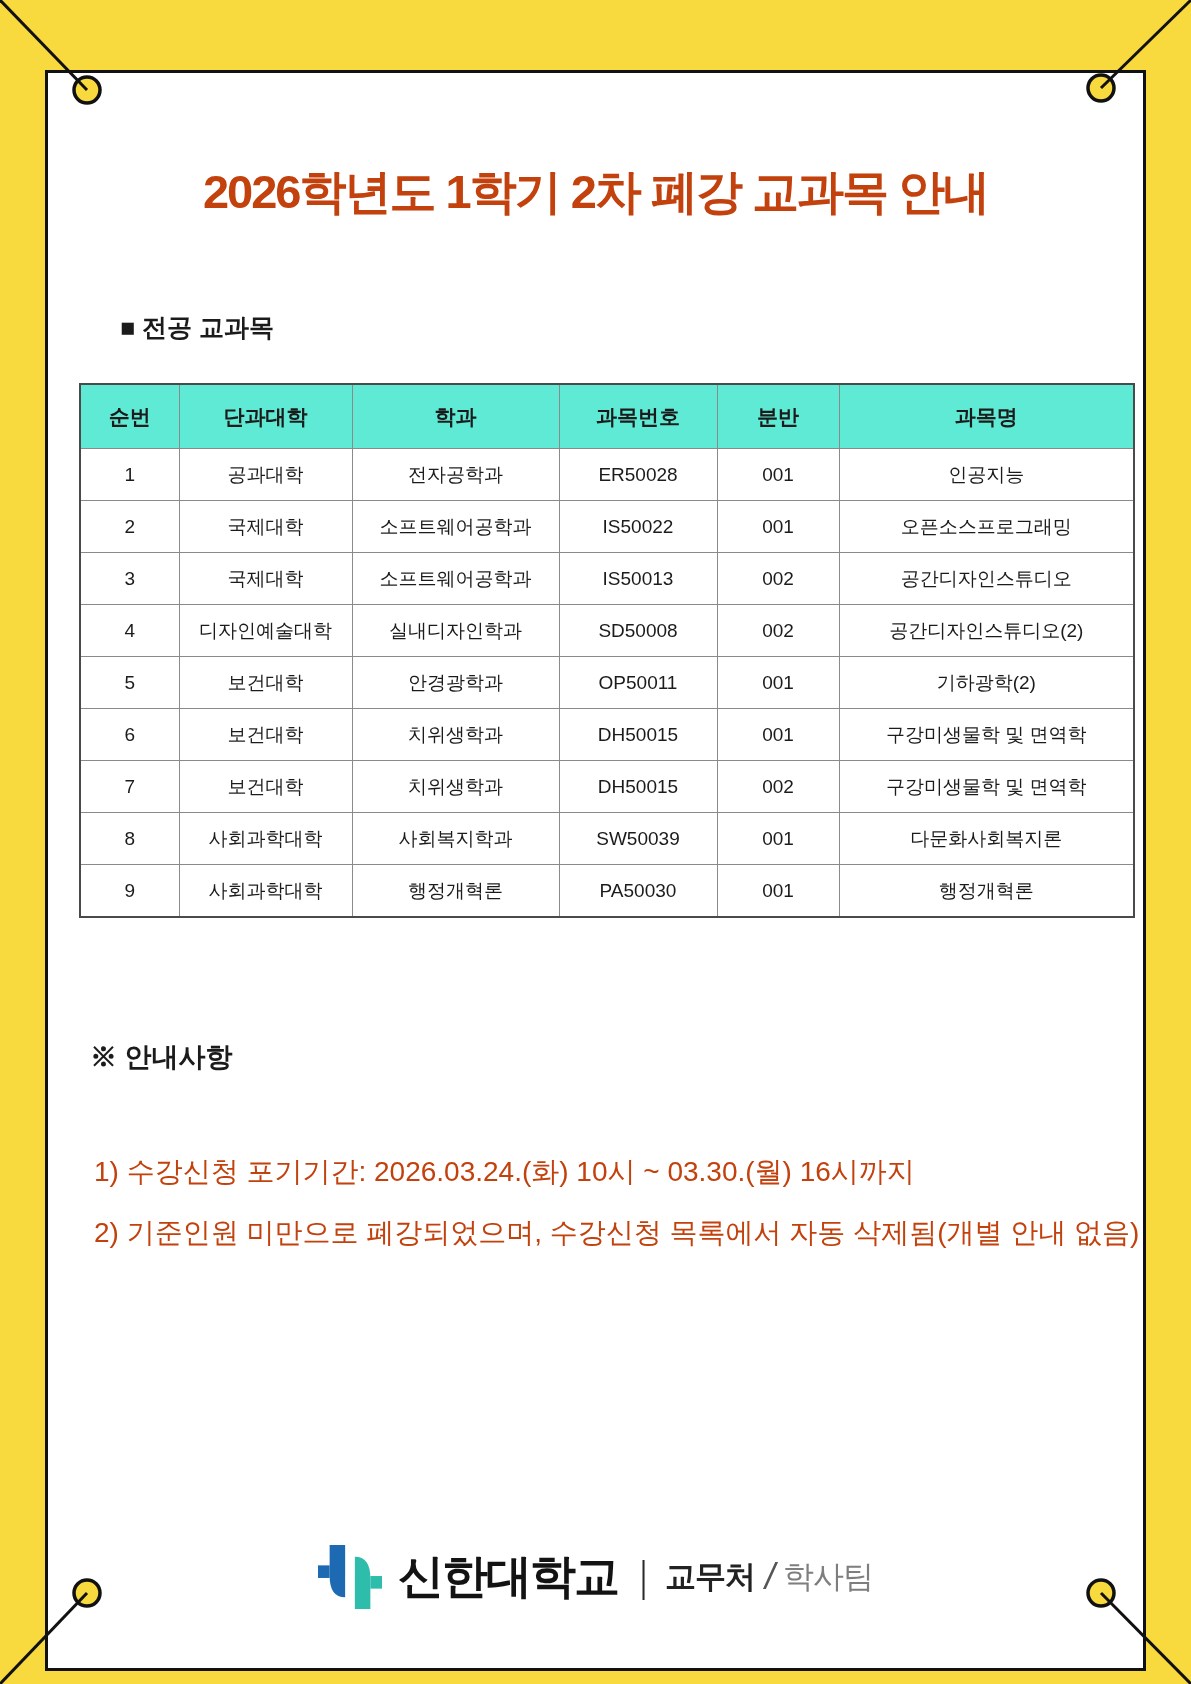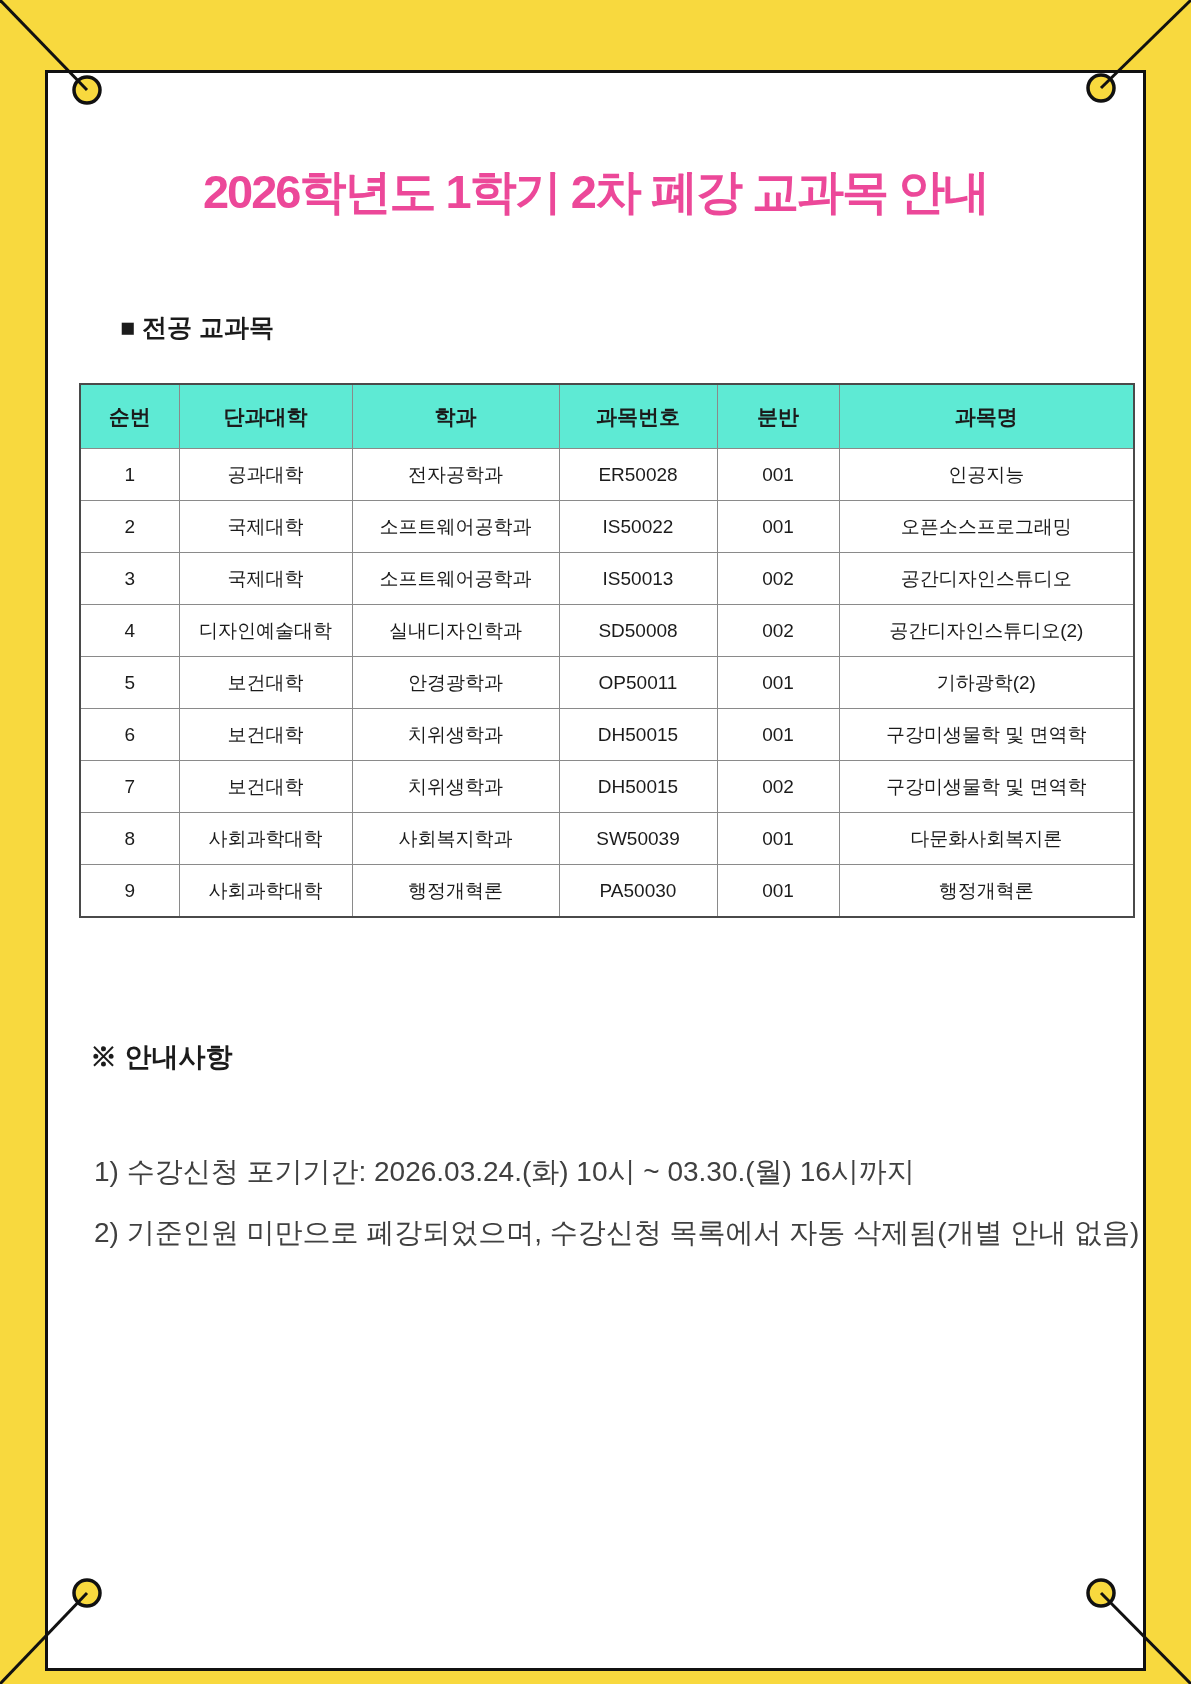--- a/index.html
+++ b/index.html
@@ -15,21 +15,21 @@
     background:#ffffff; border:3px solid #111;
     box-sizing:border-box;
   }
   .overlay {
     position:absolute; left:0; top:0; width:1191px; height:1684px;
     pointer-events:none; z-index:5;
   }
   .title {
     position:absolute; top:88px; left:0; width:100%;
     text-align:center; font-size:47px; font-weight:800;
-    letter-spacing:-2px; color:#ec4899; white-space:nowrap;
+    letter-spacing:-2px; color:#c2410c; white-space:nowrap;
   }
   .section-label {
     position:absolute; top:238px; left:32px;
     font-size:25px; font-weight:700; color:#1b1b1b;margin-left:40px;
   }
   table.courses {
     position:absolute; top:310px; left:31px;
     border-collapse:collapse; table-layout:fixed;
     width:1054px;
     border:2px solid #4a4a4a;
@@ -48,21 +48,21 @@
   .col-no    { width:99px; }
   .col-coll  { width:173px; }
   .col-dept  { width:207px; }
   .col-code  { width:158px; }
   .col-sec   { width:122px; }
   .col-name  { width:295px; }
   .notes-heading {
     position:absolute; top:966px; left:42px;
     font-size:27px; font-weight:600; color:#1b1b1b;
   }
-  .note-item { position:absolute; left:46px; font-size:28px; color:#404040; white-space:nowrap; }
+  .note-item { position:absolute; left:46px; font-size:28px; color:#c2410c; white-space:nowrap; }
   .note-1 { top:1080px; }
   .note-2 { top:1141px; }
   .footer {
     position:absolute; top:1470px; left:0; width:100%;
     display:flex; align-items:center; justify-content:center;
   }
   .logo-mark { width:64px; height:68px; margin-right:16px; }
   .uni-name { font-size:46px; font-weight:800; letter-spacing:-2px; color:#131313; }
   .footer-divider { font-size:42px; font-weight:300; color:#2a2a2a; margin:0 16px 0 20px; transform:scaleX(.6); }
   .dept-name { font-size:31px; font-weight:800; color:#222; letter-spacing:-1px; }
@@ -172,20 +172,33 @@
           <td>001</td>
           <td>행정개혁론</td>
         </tr>
       </tbody>
     </table>
 
     <div class="notes-heading">※ 안내사항</div>
     <div class="note-item note-1">1) 수강신청 포기기간: 2026.03.24.(화) 10시 ~ 03.30.(월) 16시까지</div>
     <div class="note-item note-2">2) 기준인원 미만으로 폐강되었으며, 수강신청 목록에서 자동 삭제됨(개별 안내 없음)</div>
 
+    <div class="footer">
+      <svg class="logo-mark" viewBox="0 0 66 68">
+        <rect x="0" y="22" width="12" height="13" fill="#1E6AB2"></rect>
+        <path d="M12 1 H28 V55 Q12 55 12 33 Z" fill="#1E6AB2"></path>
+        <rect x="54" y="33" width="12" height="13" fill="#2EBCAB"></rect>
+        <path d="M54 67 H38 V13 Q54 13 54 35 Z" fill="#2EBCAB"></path>
+      </svg>
+      <span class="uni-name">신한대학교</span>
+      <span class="footer-divider">|</span>
+      <span class="dept-name">교무처</span>
+      <span class="footer-slash">/</span>
+      <span class="team-name">학사팀</span>
+    </div>
 
   </div>
 
   <svg class="overlay" viewBox="0 0 1191 1684">
     <circle cx="87" cy="90" r="13" fill="#F8D93E" stroke="#111" stroke-width="3.5"></circle>
     <circle cx="1101" cy="88" r="13" fill="#F8D93E" stroke="#111" stroke-width="3.5"></circle>
     <circle cx="87" cy="1593" r="13" fill="#F8D93E" stroke="#111" stroke-width="3.5"></circle>
     <circle cx="1101" cy="1593" r="13" fill="#F8D93E" stroke="#111" stroke-width="3.5"></circle>
     <line x1="0" y1="0" x2="87" y2="90" stroke="#111" stroke-width="3"></line>
     <line x1="1191" y1="0" x2="1101" y2="88" stroke="#111" stroke-width="3"></line>

